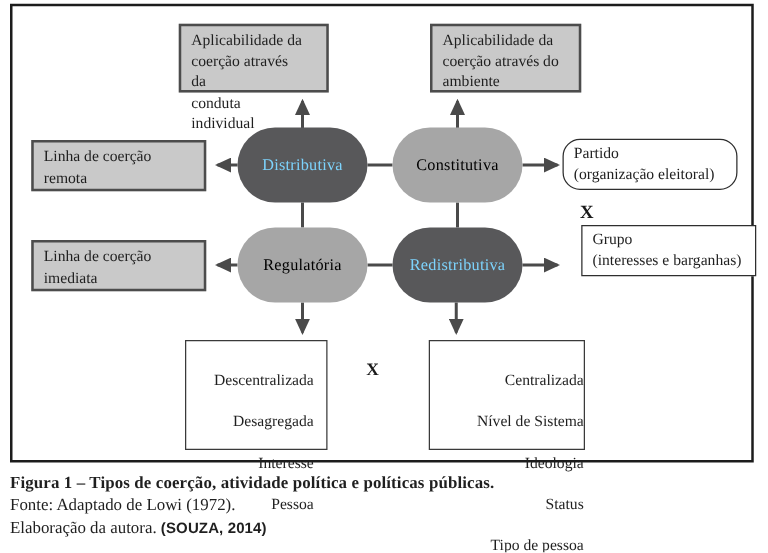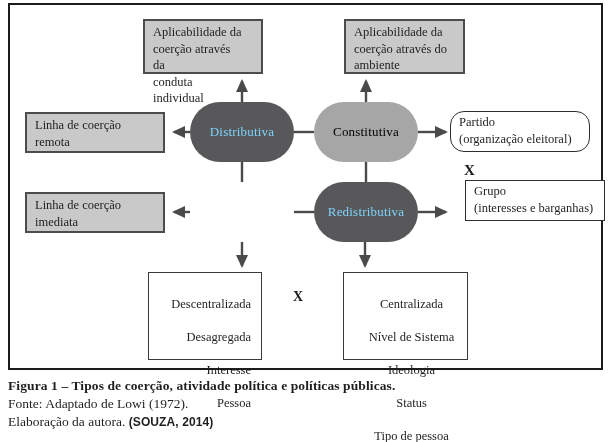--- a/index.html
+++ b/index.html
@@ -44,21 +44,21 @@
     padding: 2px 4px 0 8px;
   }
   .listbox {
     background: #ffffff;
     border: 1.5px solid #3a3a3a;
     padding: 6px 0 0 0;
     line-height: 16.5px;
   }
   .listbox .line { display: block; }
   .align-right { text-align: right; padding-right: 10px; }
-  .align-left  { text-align: center; padding-left: 12px; }
+  .align-left  { text-align: right; padding-left: 12px; }
   .italic { }
   .node {
     position: absolute;
     width: 104px; height: 60px;
     border-radius: 30px;
     display: flex;
     align-items: center;
     justify-content: center;
     font-size: 13px;
     letter-spacing: 0.2px;
@@ -130,20 +130,21 @@
   <div class="box whitebox" style="left:450px; top:111px; width:140px; height:41px;border-radius:14px;">Partido
 (organização eleitoral)</div>
 
   <div class="box whitebox" style="left:450px; top:180px; width:140px; height:41px;margin-left:15px;">Grupo
 (interesses e barganhas)</div>
 
   <div class="node node-dark" style="left:190px; top:102px;">Distributiva</div>
 
   <div class="node node-light" style="left:314px; top:102px;">Constitutiva</div>
 
+  <div class="node node-light" style="left:190px; top:182px;">Regulatória</div>
 
   <div class="node node-dark" style="left:314px; top:182px;">Redistributiva</div>
 
   <span class="xmark" style="left:464px; top:162px;">X</span>
 
   <span class="xmark" style="left:293px; top:289px; font-size:14px;">X</span>
 
   <div class="box listbox align-right" style="left:148px; top:272px; width:114px; height:88px;">
     <span class="line">Descentralizada</span>
     <span class="line">Desagregada</span>

